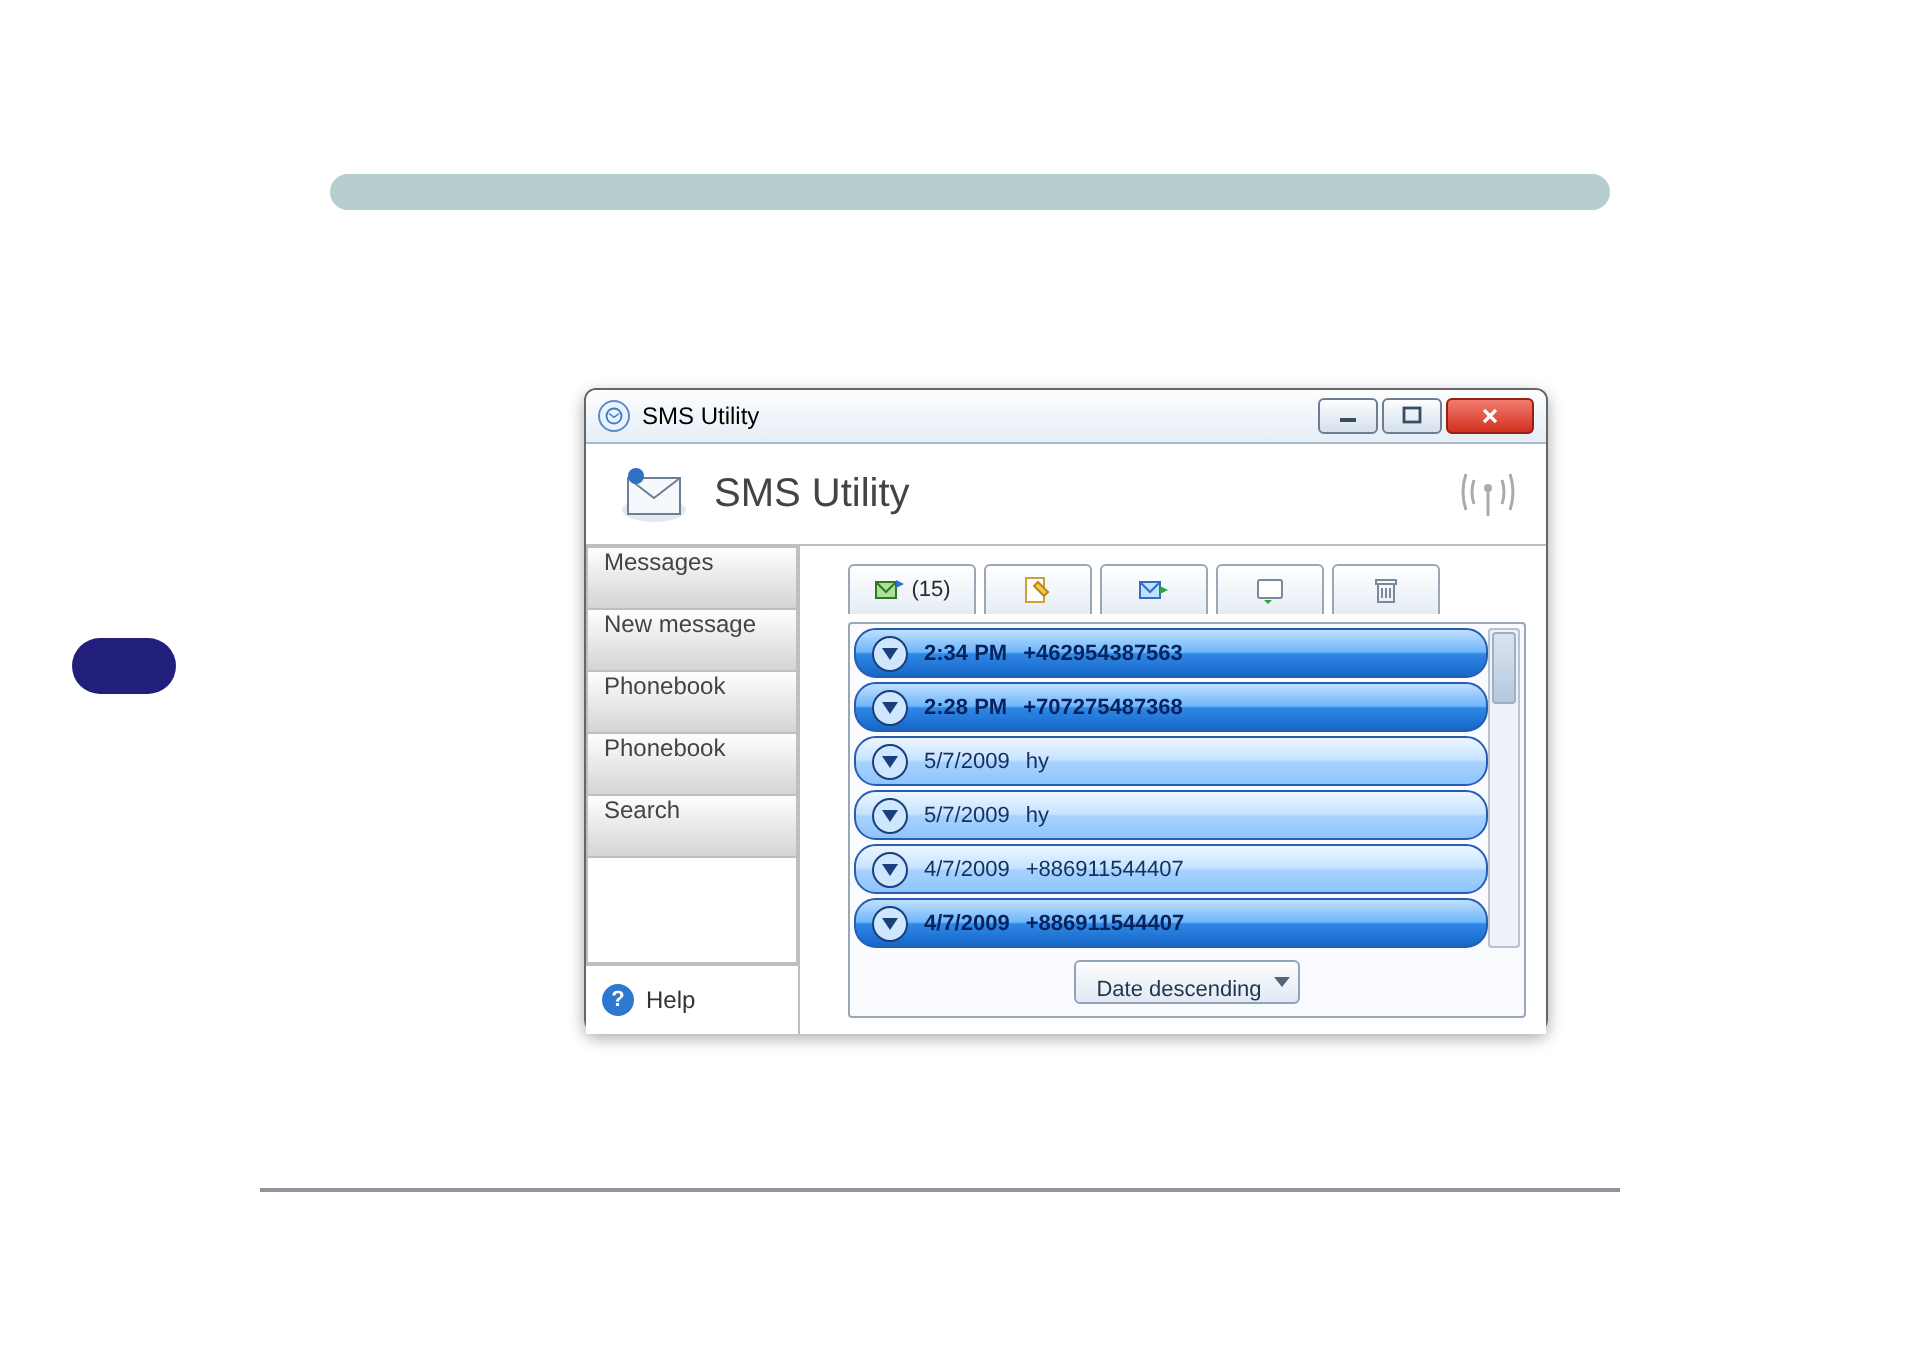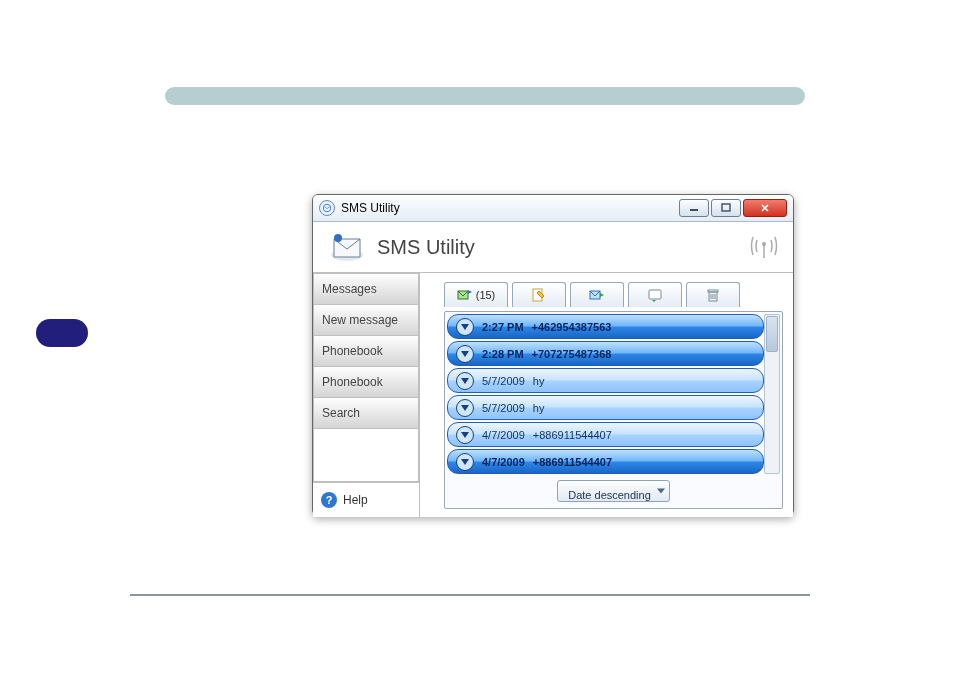--- a/index.html
+++ b/index.html
@@ -4,41 +4,41 @@
 <style>
   html,body{margin:0;padding:0;width:954px;height:673px;background:#fff;font-family:"Segoe UI",Tahoma,sans-serif;font-size:12px;color:#333;}
   .page{position:relative;width:954px;height:673px;}
   
   .teal-bar{position:absolute;left:165px;top:87px;width:640px;height:18px;background:#b6ced0;border-radius:9px;}
   
   .blue-pill{position:absolute;left:36px;top:319px;width:52px;height:28px;background:#221f7c;border-radius:14px;}
   
   .rule{position:absolute;left:130px;top:594px;width:680px;height:2px;background:#8e959c;}
   
-  .win{position:absolute;left:312px;top:194px;width:480px;height:320px;border:1px solid #666;border-radius:6px;
+  .win{position:absolute;left:292px;top:194px;width:480px;height:320px;border:1px solid #666;border-radius:6px;
        background:linear-gradient(to bottom,#f2f6fb 0,#e6ecf4 26px,#fff 27px,#fff 100%);box-shadow:0 3px 8px rgba(0,0,0,.35);}
   .titlebar{height:26px;display:flex;align-items:center;padding:0 6px;font-size:12px;color:#000;border-top-left-radius:5px;border-top-right-radius:5px;
             background:linear-gradient(to bottom,#fdfefe,#e5edf6);border-bottom:1px solid #a9b8cc;}
   .titlebar .icon{width:14px;height:14px;border:1px solid #5b8dc9;border-radius:50%;margin-right:6px;display:flex;align-items:center;justify-content:center;background:#eaf3fd;}
   .titlebar .icon svg{width:10px;height:10px;}
   .winbtns{margin-left:auto;display:flex;gap:2px;align-items:center;}
   .wbtn{width:28px;height:16px;border:1px solid #6e7d90;border-radius:3px;display:flex;align-items:center;justify-content:center;
         background:linear-gradient(to bottom,#fcfdfe,#d6e1ee);color:#3a4d63;font-weight:bold;}
   .wbtn.close{width:42px;background:linear-gradient(to bottom,#f07d6f,#d33020);border-color:#9a1f13;color:#fff;}
   .wbtn svg{width:12px;height:10px;}
   
   .appheader{height:50px;display:flex;align-items:center;padding:0 14px;background:#fff;border-bottom:1px solid #bfbfbf;}
   .envelope{width:40px;height:40px;margin-right:10px;display:flex;align-items:center;justify-content:center;}
   .apptitle{font-size:20px;color:#444;}
   .antenna{margin-left:auto;opacity:.7;}
   
   .body{display:flex;height:calc(100% - 26px - 50px);background:#fff;}
   
   .side{width:106px;display:flex;flex-direction:column;border-right:1px solid #bfbfbf;}
-  .sideitem{height:30px;padding:0 8px;display:flex;align-items:center;border:1px solid #bfbfbf;color:#444;font-size:12px;cursor:pointer;
+  .sideitem{height:30px;padding:0 8px;display:flex;border:1px solid #bfbfbf;color:#444;font-size:12px;cursor:pointer;
             background:linear-gradient(to bottom,#fefefe,#e7e7e7 55%,#d4d4d4);}
   .sideitem+.sideitem{border-top:none;}
   .sidefill{flex:1;background:#fff;border:1px solid #bfbfbf;border-top:none;}
   .help{height:34px;display:flex;align-items:center;gap:6px;padding:0 8px;border-top:1px solid #bfbfbf;}
   .helpicon{width:16px;height:16px;background:#2f78d0;border-radius:50%;color:#fff;display:flex;align-items:center;justify-content:center;font-weight:bold;font-size:11px;}
   
   .content{flex:1;padding:8px 10px 8px 24px;display:flex;flex-direction:column;gap:4px;}
   
   .tabrow{display:flex;gap:4px;height:26px;align-items:flex-end;}
   .tab{width:52px;height:24px;border:1px solid #9aa7b5;border-bottom:none;display:flex;align-items:center;justify-content:center;gap:3px;
@@ -183,21 +183,21 @@
         </div>
 
         <div class="listwrap">
           <div class="listclip">
             <div class="msgrow">
               <span class="rowbtn">
                   <svg viewBox="0 0 8 8">
                     <polygon points="0,1 8,1 4,7" fill="#1b3f7b"></polygon>
                   </svg>
                 </span>
-              <span>2:27 PM</span>
+              <span>2:34 PM</span>
               <span>+462954387563</span>
             </div>
             <div class="msgrow">
               <span class="rowbtn">
                   <svg viewBox="0 0 8 8">
                     <polygon points="0,1 8,1 4,7" fill="#1b3f7b"></polygon>
                   </svg>
                 </span>
               <span>2:28 PM</span>
               <span>+707275487368</span>

